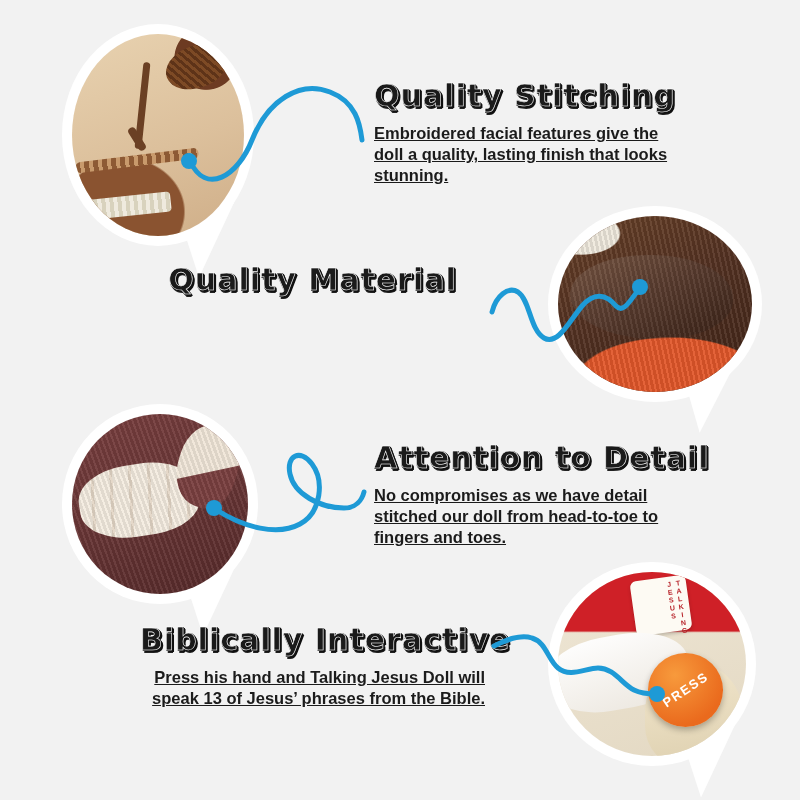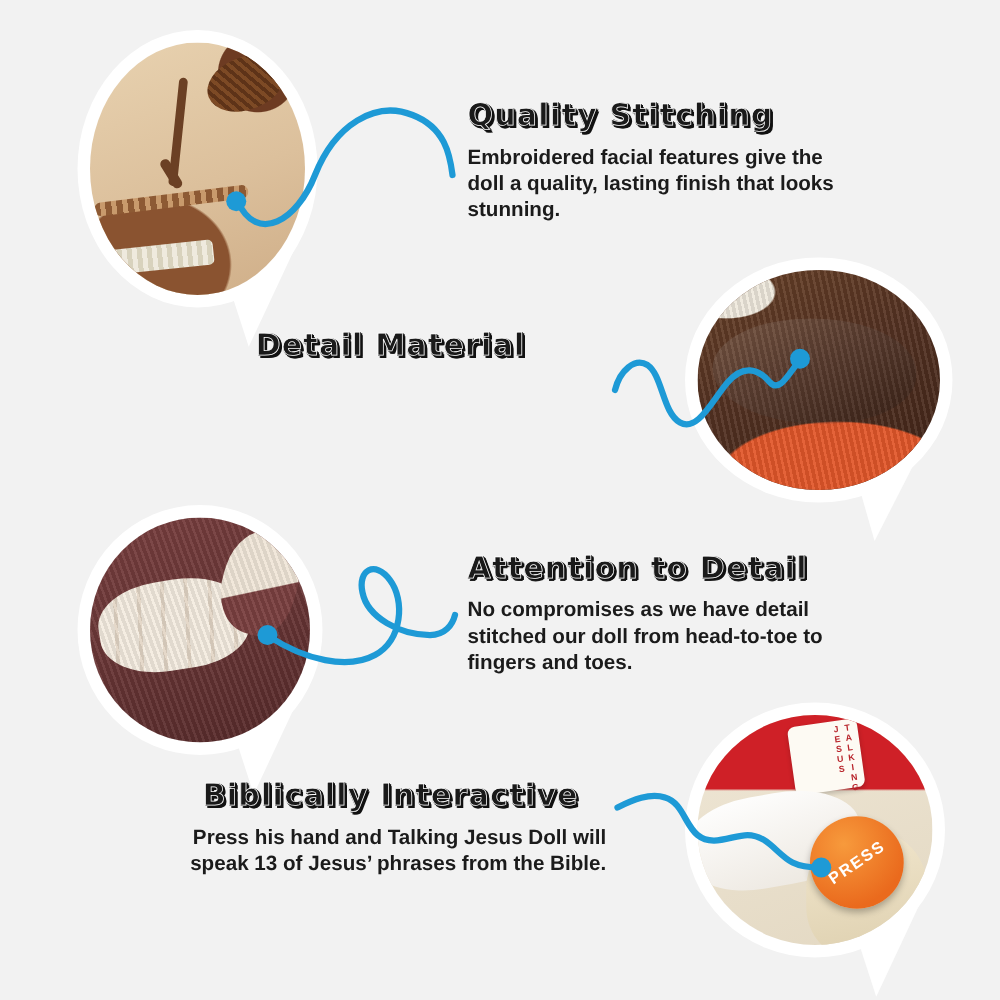--- a/index.html
+++ b/index.html
@@ -164,36 +164,37 @@
   
   .connector{position:absolute;left:0;top:0;width:800px;height:800px;pointer-events:none;}
   .cline{fill:none;stroke:#1e9ad6;stroke-width:5;stroke-linecap:round;}
   .cdot{fill:#1e9ad6;}
 
   
   .block{position:absolute;}
   .headline{
     font-family:"DejaVu Sans",sans-serif;
     font-weight:bold;
-    font-size:24px;
+    font-size:30px;
     letter-spacing:1px;
     color:#1a1a1a;
     white-space:nowrap;
     -webkit-text-stroke:0.6px #ffffff;
     text-shadow:
       1px 0 0 #111, 2px 1px 0 #111, 2.5px 2px 0 #111,
       0 1px 0 #111, 1.5px 2.5px 0 #222;
     margin:0 0 10px 0;
   }
   .body{
     font-size:16.5px;
     font-weight:bold;
     line-height:21px;
     color:#1b1b1b;
     margin:0;
+    text-decoration:underline;
   }
   .ta-left{text-align:left;}
   .ta-right{text-align:right;}
   .ta-center{text-align:center;}
 </style>
 </head>
 <body>
 
 <div class="stage">
 
@@ -216,21 +217,21 @@
 
   <div class="bubble" style="left:548px;top:206px;width:214px;height:196px;">
     <div class="shape"></div>
     <div class="tail tail-bl" style="left:auto;right:14px;border-width:0 0 62px 58px;border-color:transparent transparent transparent #ffffff;transform:rotate(-16deg);"></div>
     <div class="photo">
       <div class="tex tex-fur"></div>
     </div>
   </div>
 
   <div class="block ta-right" style="left:140px;top:262px;width:345px;">
-    <div class="headline ta-center">Detail Material</div>
+    <div class="headline ta-center">Quality Material</div>
   </div>
 
   <div class="bubble" style="left:62px;top:404px;width:196px;height:200px;">
     <div class="shape"></div>
     <div class="tail tail-br"></div>
     <div class="photo">
       <div class="tex tex-mitten">
         <div class="mitten-thumb"></div>
       </div>
     </div>

